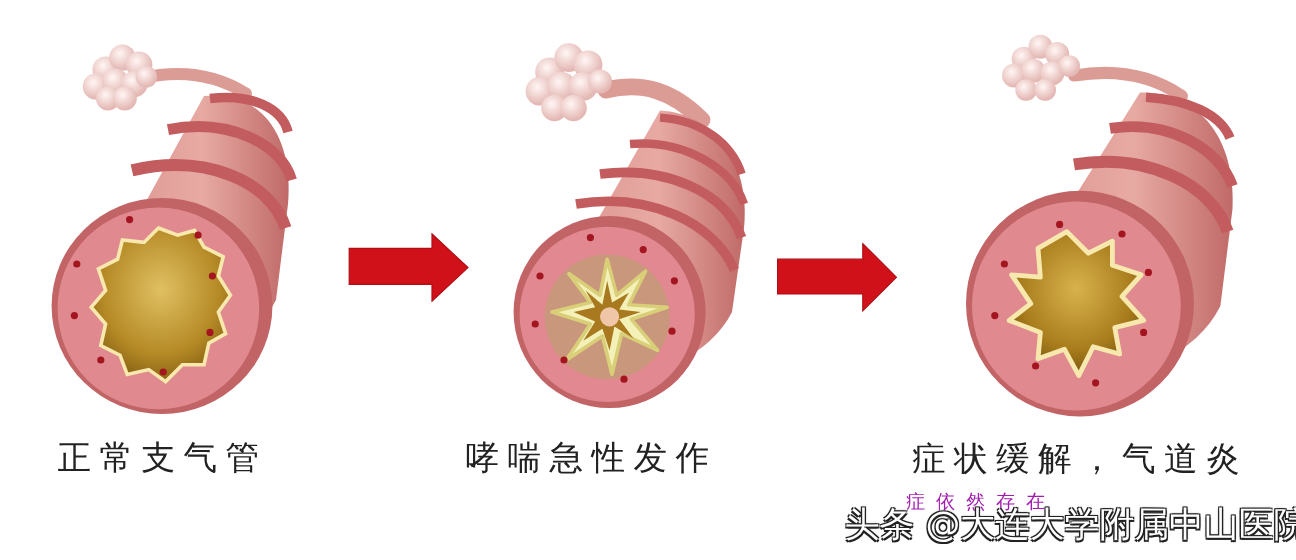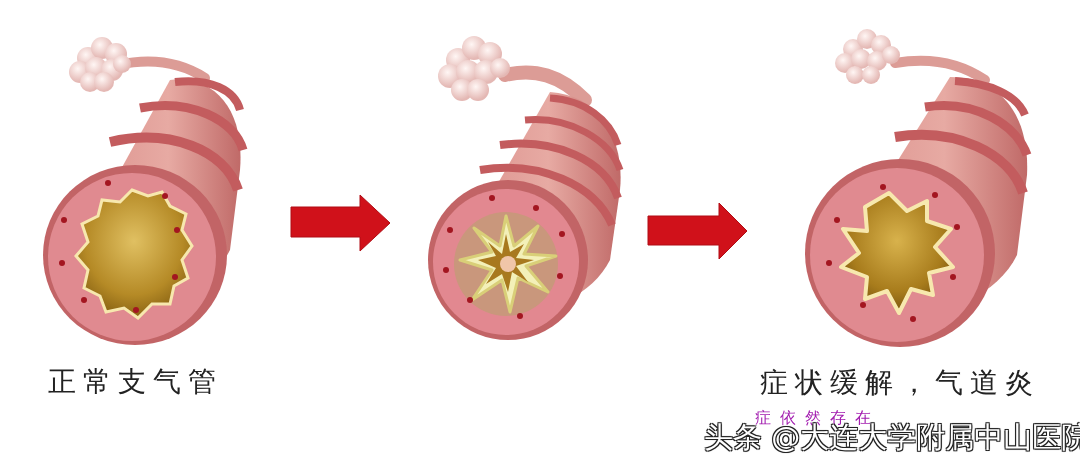--- a/index.html
+++ b/index.html
@@ -172,17 +172,18 @@
         <circle cx="42" cy="205" r="3"></circle>
       <circle cx="162" cy="212" r="3"></circle>
         <circle cx="34" cy="248" r="3"></circle>
         <circle cx="158" cy="262" r="3"></circle>
       <circle cx="68" cy="290" r="3"></circle>
         <circle cx="118" cy="304" r="3"></circle>
     </g>
   </svg>
 
   <div class="label" style="left:48px;top:367px;">正常支气管</div>
+  <div class="label" style="left:388px;top:367px;">哮喘急性发作</div>
   <div class="label" style="left:760px;top:368px;text-align:center;">症状缓解，气道炎</div>
   <div class="label2" style="left:755px;top:405px;height:23px;overflow:hidden;">症依然存在</div>
 
   <div class="watermark">头条 @大连大学附属中山医院</div>
 </div>
 
 </body></html>

